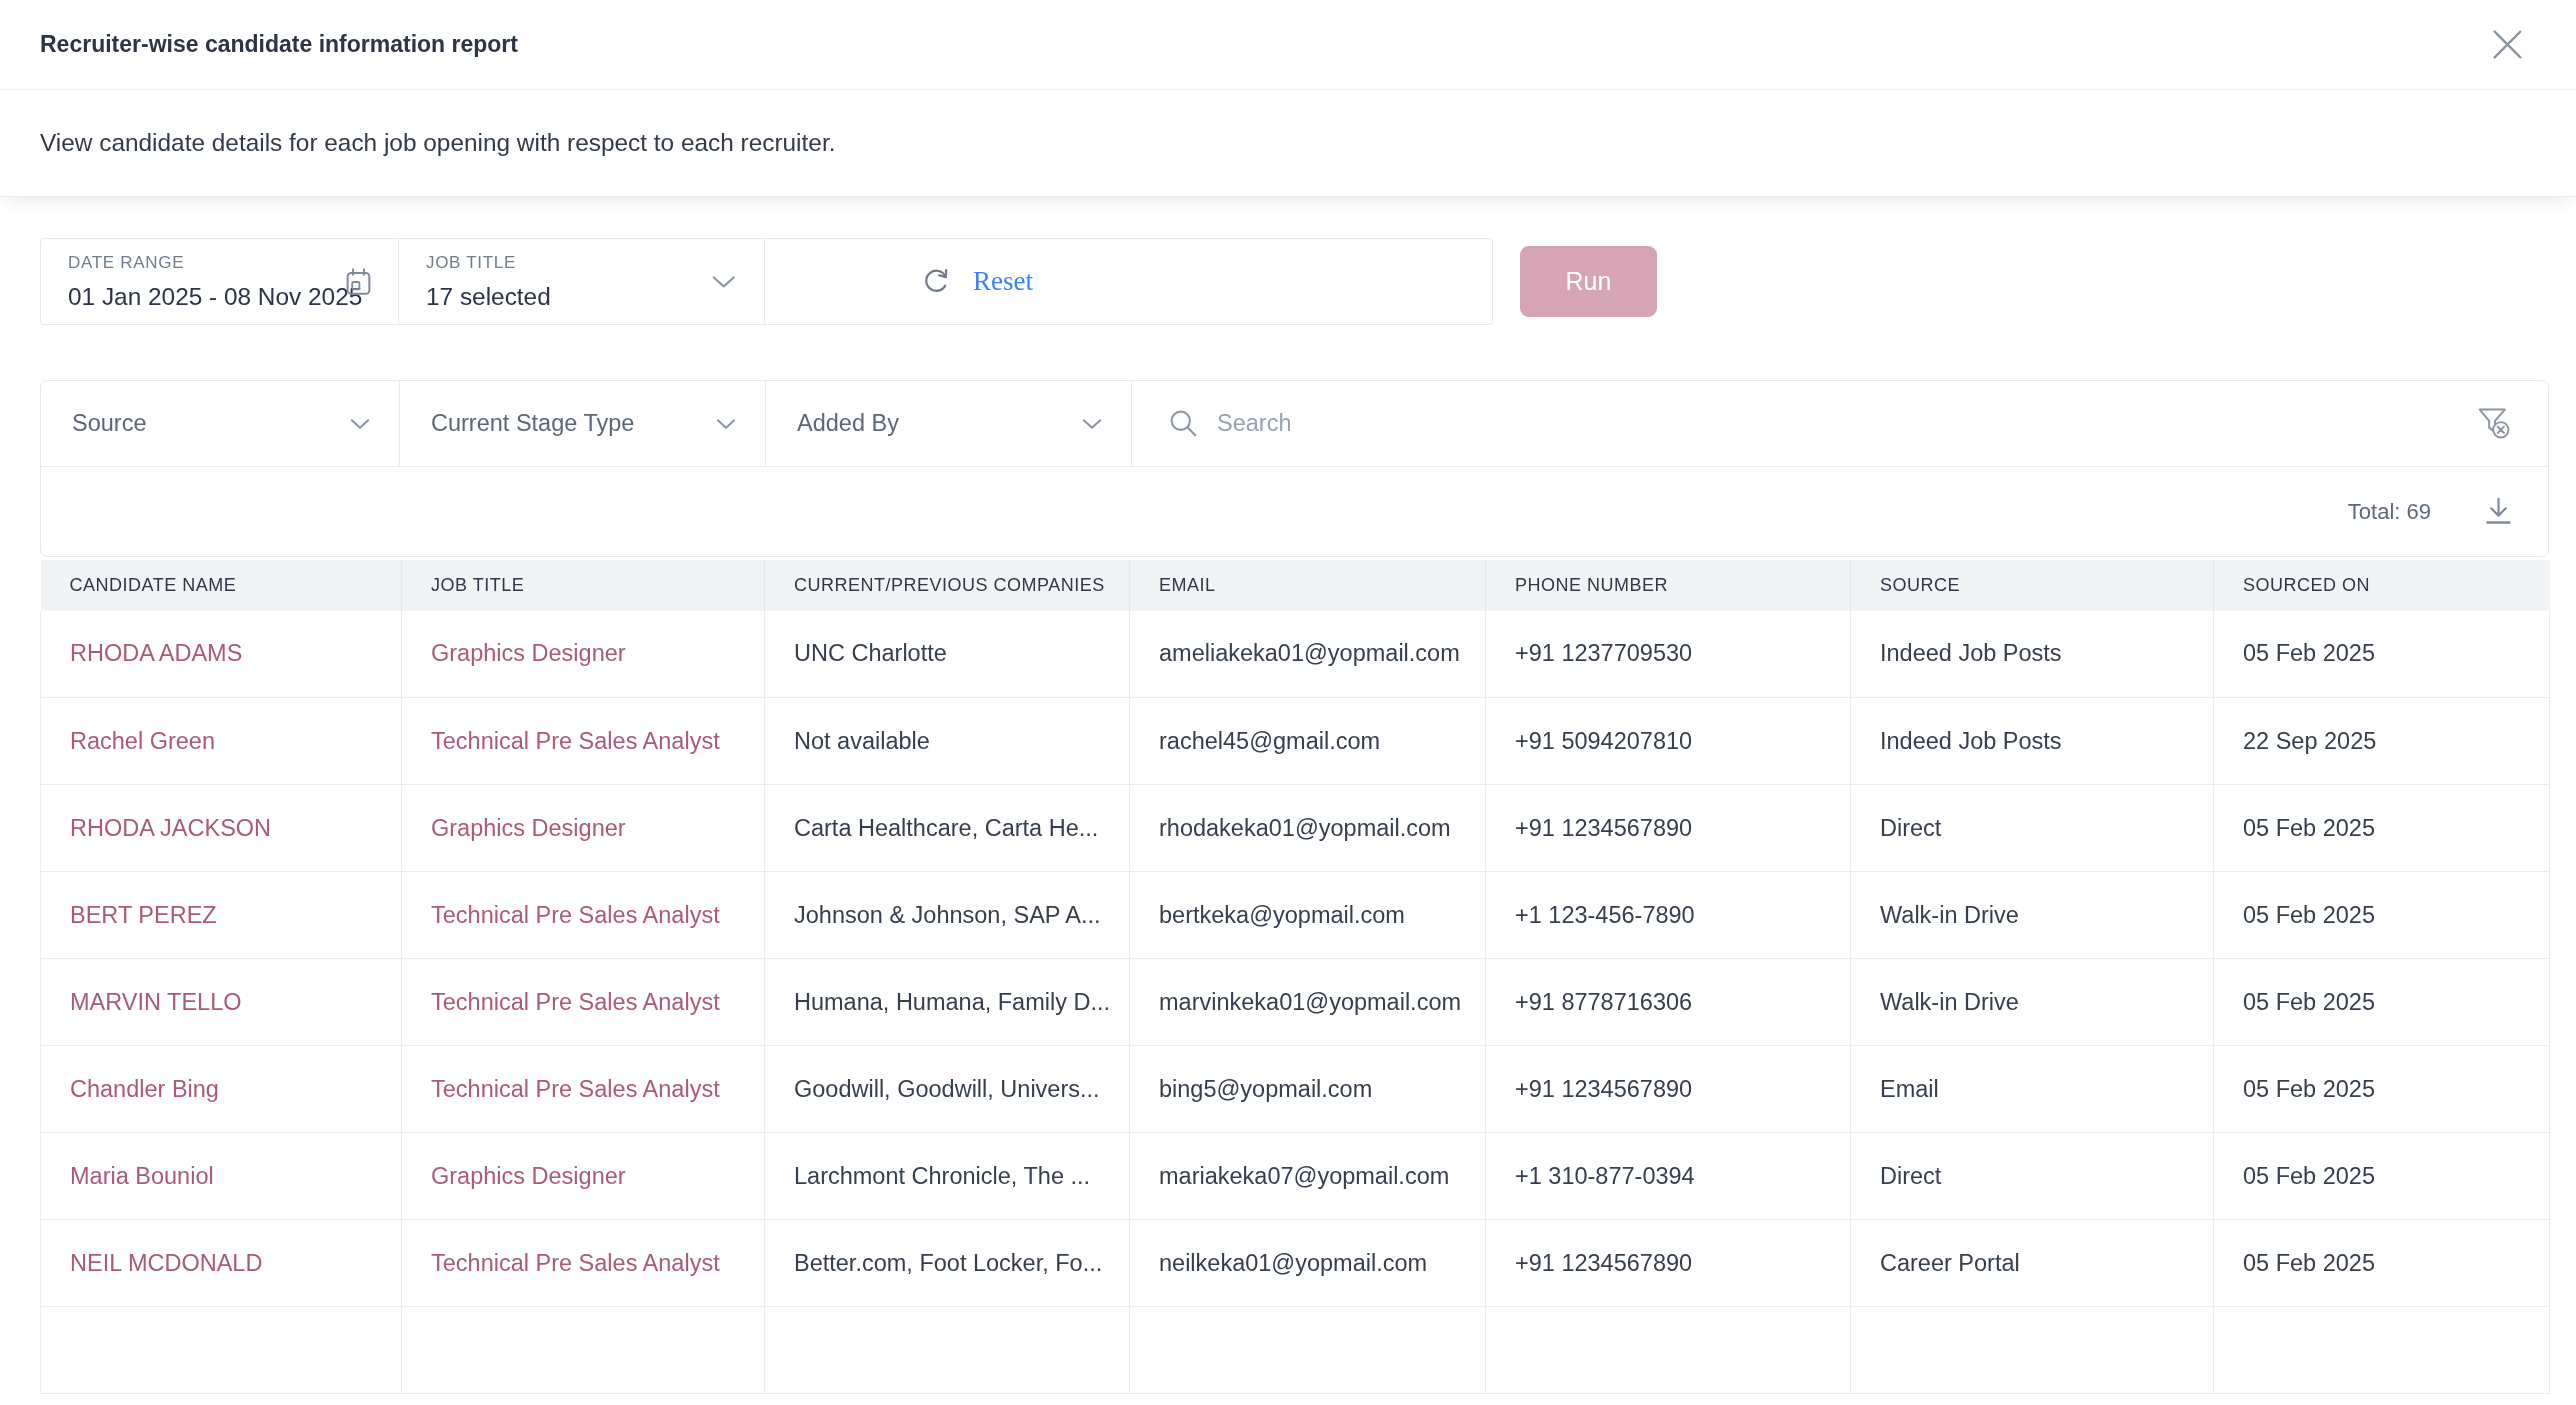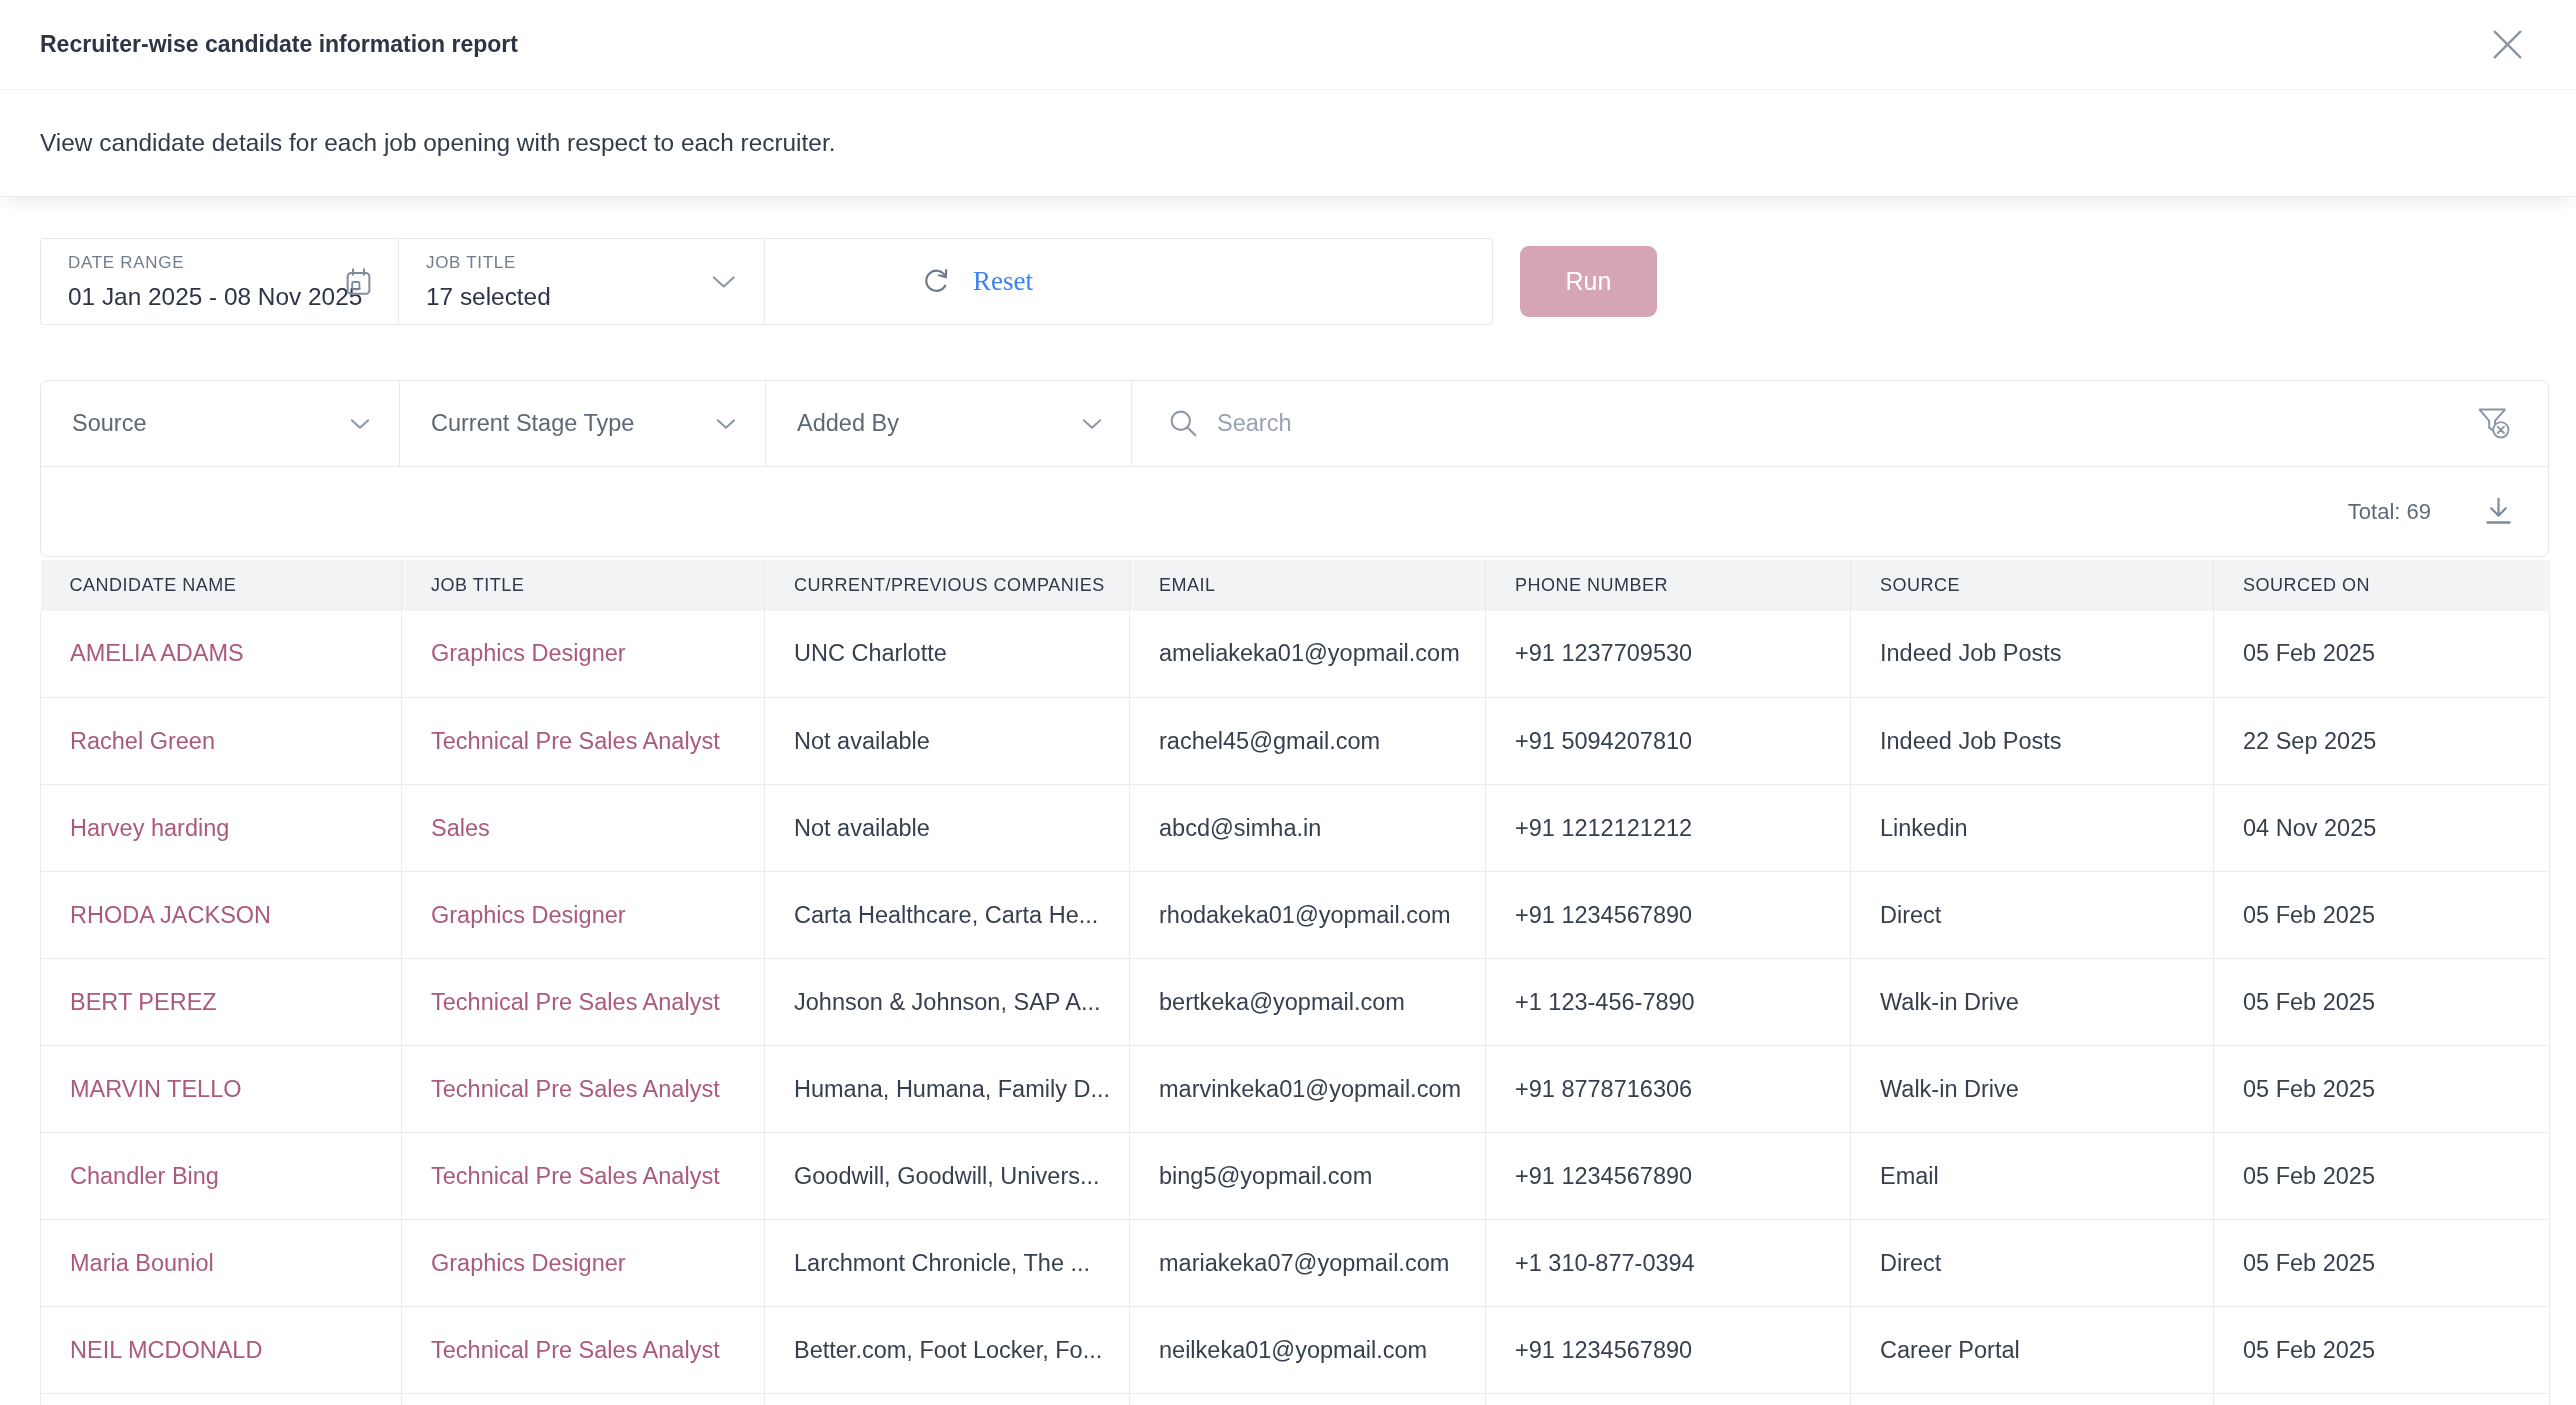--- a/index.html
+++ b/index.html
@@ -197,45 +197,36 @@
         <th>JOB TITLE</th>
         <th>CURRENT/PREVIOUS COMPANIES</th>
         <th>EMAIL</th>
         <th>PHONE NUMBER</th>
         <th>SOURCE</th>
         <th>SOURCED ON</th>
       </tr>
     </thead>
     <tbody>
         <tr>
-          <td><a class="cell-link">AMELIA ADAMS</a></td>
+          <td><a class="cell-link">RHODA ADAMS</a></td>
           <td><a class="cell-link">Graphics Designer</a></td>
           <td>UNC Charlotte</td>
           <td>ameliakeka01@yopmail.com</td>
           <td>+91 1237709530</td>
           <td>Indeed Job Posts</td>
           <td>05 Feb 2025</td>
         </tr>
         <tr>
           <td><a class="cell-link">Rachel Green</a></td>
           <td><a class="cell-link">Technical Pre Sales Analyst</a></td>
           <td>Not available</td>
           <td>rachel45@gmail.com</td>
           <td>+91 5094207810</td>
           <td>Indeed Job Posts</td>
           <td>22 Sep 2025</td>
-        </tr>
-        <tr>
-          <td><a class="cell-link">Harvey harding</a></td>
-          <td><a class="cell-link">Sales</a></td>
-          <td>Not available</td>
-          <td>abcd@simha.in</td>
-          <td>+91 1212121212</td>
-          <td>Linkedin</td>
-          <td>04 Nov 2025</td>
         </tr>
         <tr>
           <td><a class="cell-link">RHODA JACKSON</a></td>
           <td><a class="cell-link">Graphics Designer</a></td>
           <td>Carta Healthcare, Carta He...</td>
           <td>rhodakeka01@yopmail.com</td>
           <td>+91 1234567890</td>
           <td>Direct</td>
           <td>05 Feb 2025</td>
         </tr>

